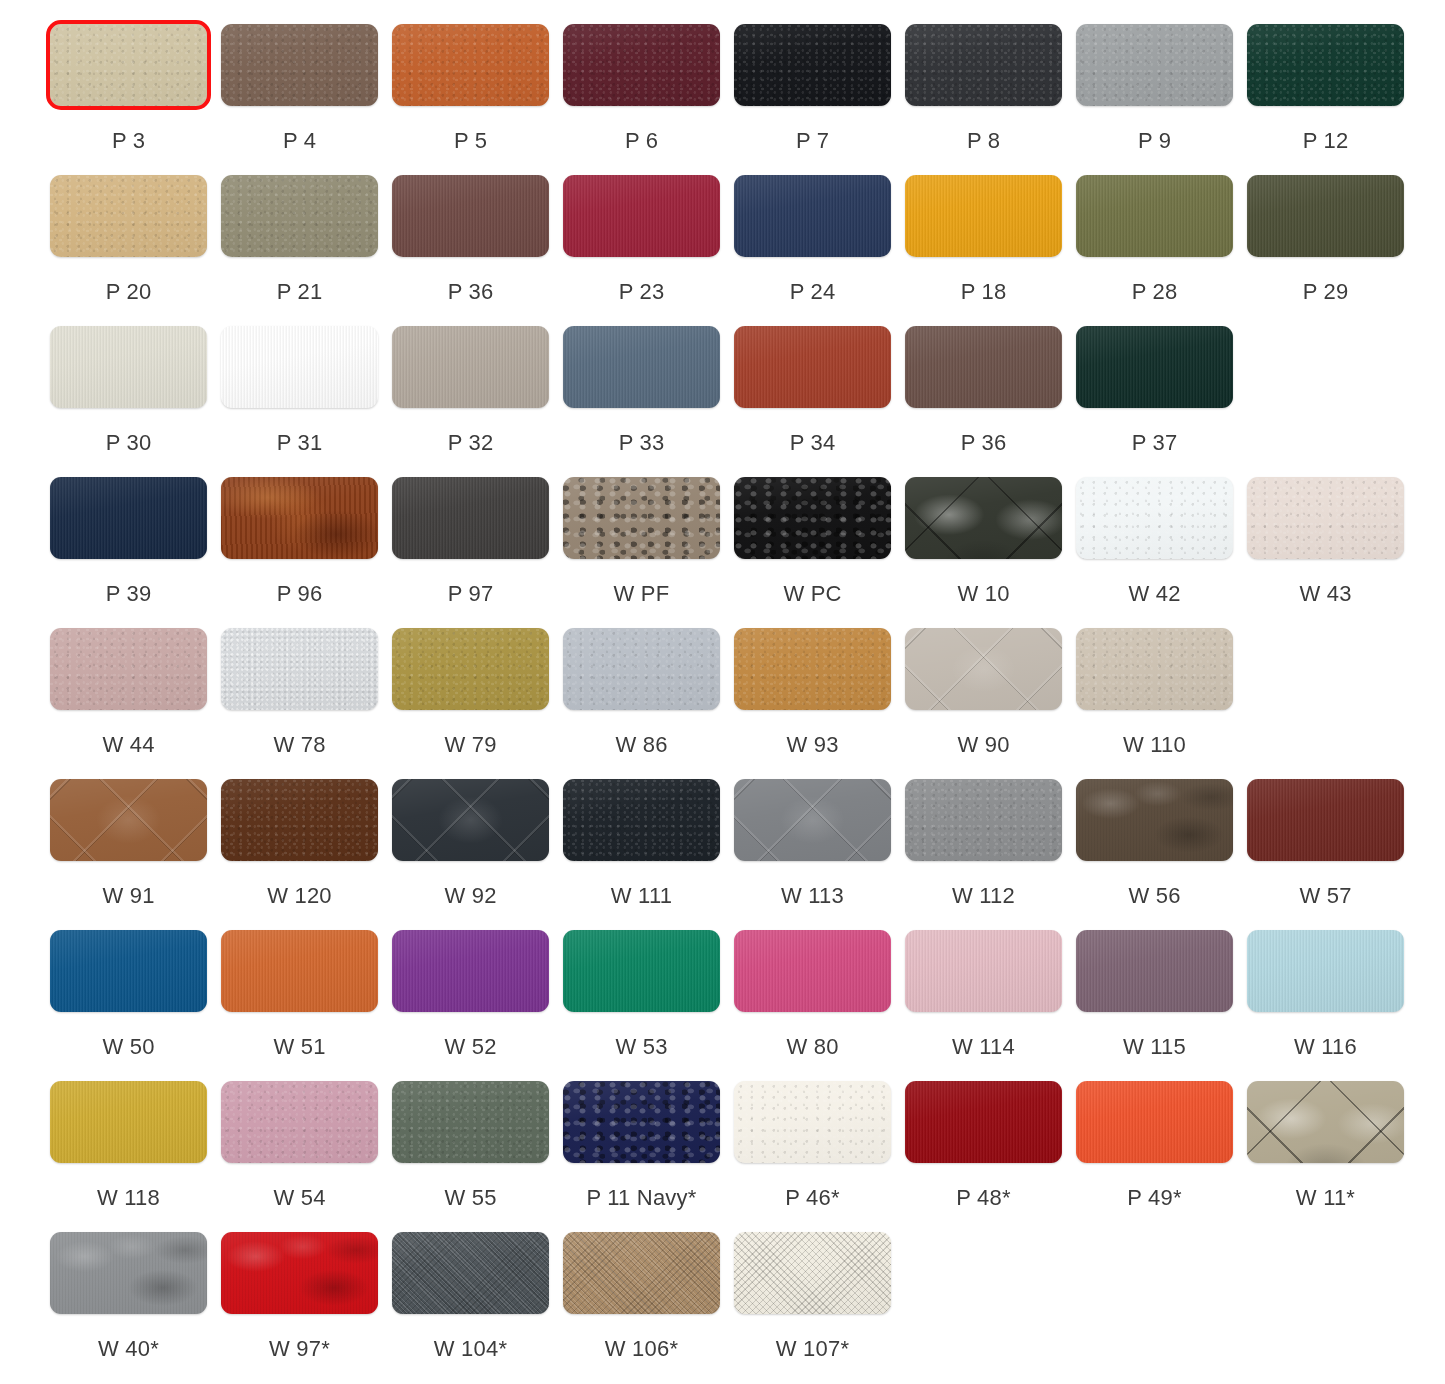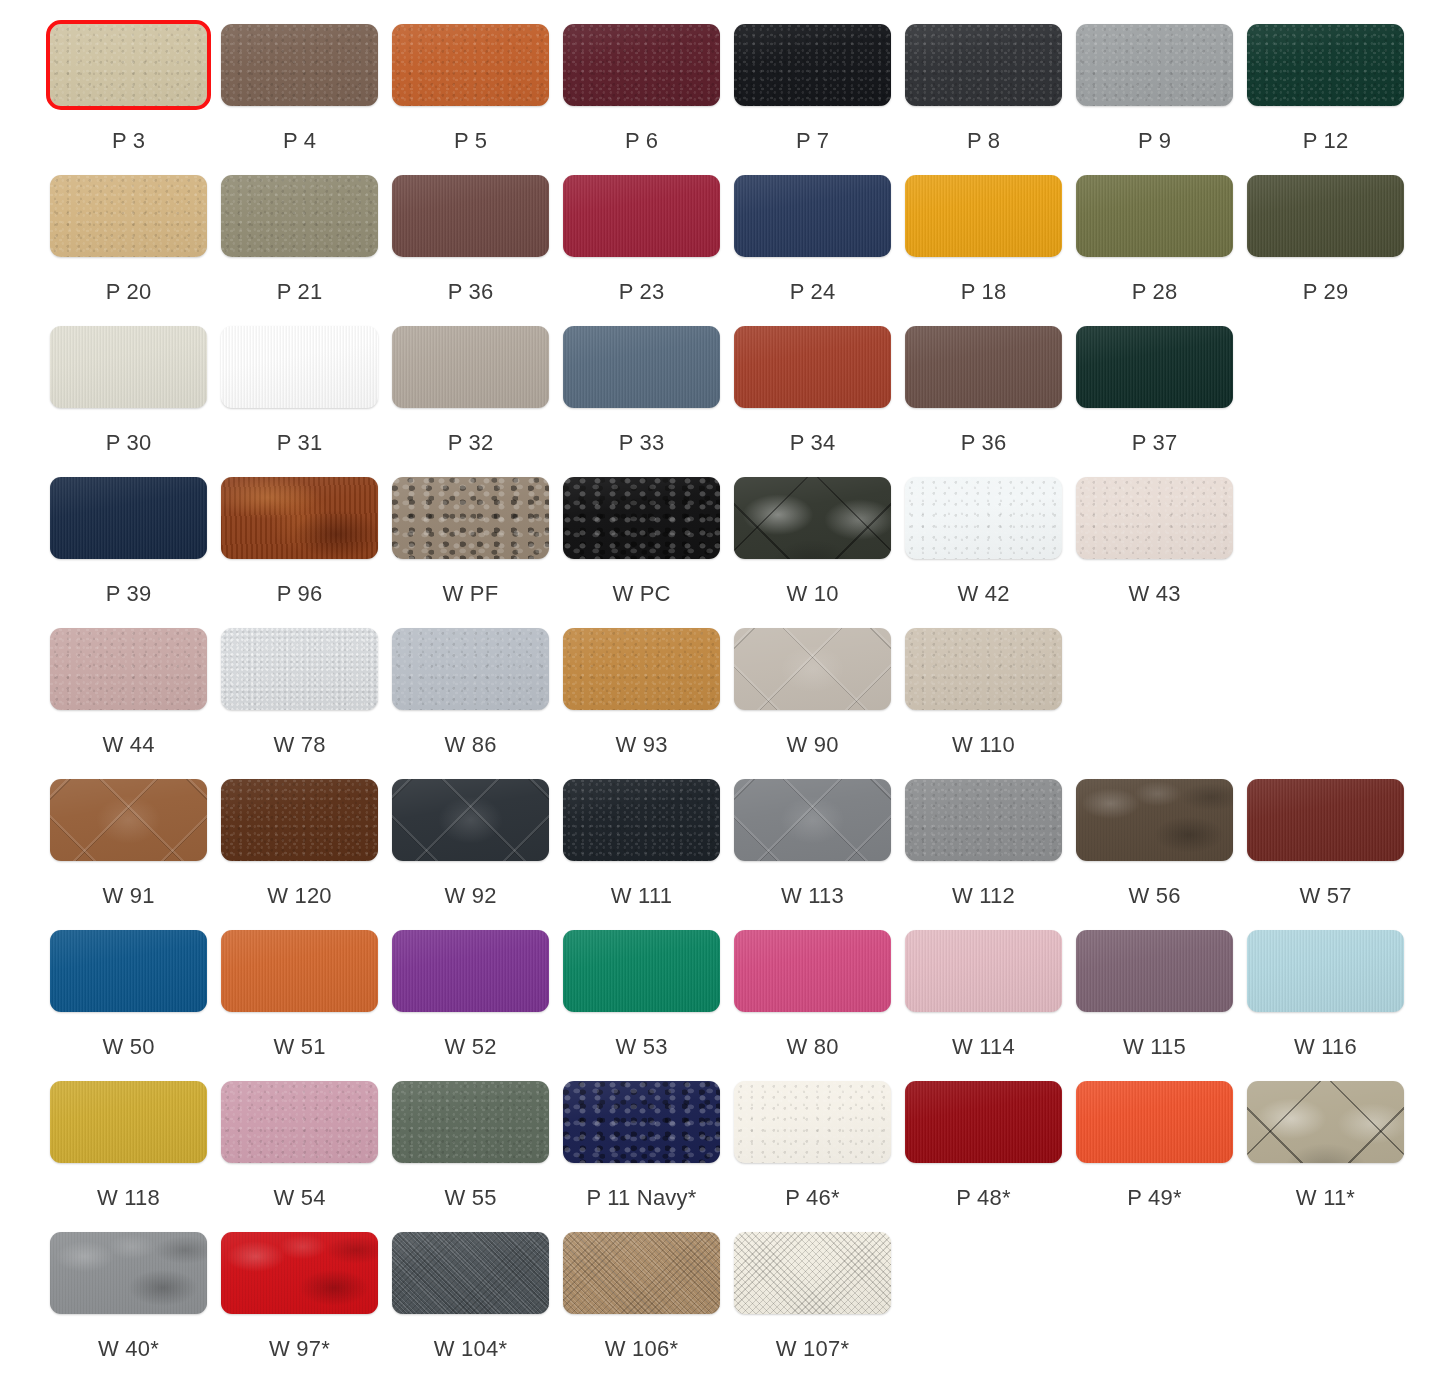--- a/index.html
+++ b/index.html
@@ -431,20 +431,29 @@
         <div class="swatch-chip-wrap">
           <div class="swatch-chip" style="background: rgb(138, 58, 20);">
             <div class="tex tex-antique"></div>
             <div class="sheen"></div>
           </div>
         </div>
         <div class="swatch-label">P 96</div>
       </div>
       <div class="swatch-cell">
         <div class="swatch-chip-wrap">
+          <div class="swatch-chip" style="background: rgb(62, 60, 59);">
+            <div class="tex tex-brushed"></div>
+            <div class="sheen"></div>
+          </div>
+        </div>
+        <div class="swatch-label">P 97</div>
+      </div>
+      <div class="swatch-cell">
+        <div class="swatch-chip-wrap">
           <div class="swatch-chip" style="background: rgb(149, 133, 115);">
             <div class="tex tex-pebble"></div>
             <div class="sheen"></div>
           </div>
         </div>
         <div class="swatch-label">W PF</div>
       </div>
       <div class="swatch-cell">
         <div class="swatch-chip-wrap">
           <div class="swatch-chip" style="background: rgb(18, 18, 19);">
@@ -496,20 +505,29 @@
         <div class="swatch-chip-wrap">
           <div class="swatch-chip" style="background: rgb(213, 216, 219);">
             <div class="tex tex-fuzz"></div>
             <div class="sheen"></div>
           </div>
         </div>
         <div class="swatch-label">W 78</div>
       </div>
       <div class="swatch-cell">
         <div class="swatch-chip-wrap">
+          <div class="swatch-chip" style="background: rgb(169, 147, 67);">
+            <div class="tex tex-grain"></div>
+            <div class="sheen"></div>
+          </div>
+        </div>
+        <div class="swatch-label">W 79</div>
+      </div>
+      <div class="swatch-cell">
+        <div class="swatch-chip-wrap">
           <div class="swatch-chip" style="background: rgb(184, 190, 198);">
             <div class="tex tex-grain"></div>
             <div class="sheen"></div>
           </div>
         </div>
         <div class="swatch-label">W 86</div>
       </div>
       <div class="swatch-cell">
         <div class="swatch-chip-wrap">
           <div class="swatch-chip" style="background: rgb(192, 136, 66);">

